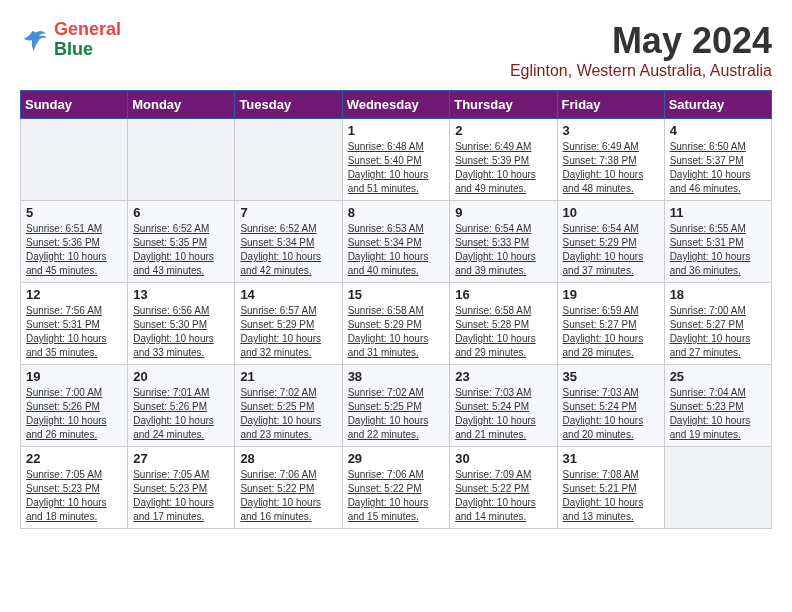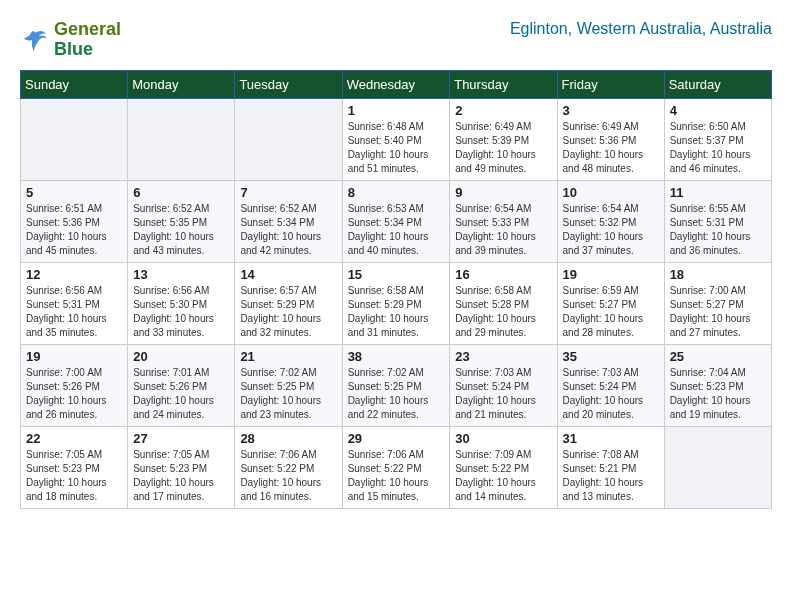--- a/index.html
+++ b/index.html
@@ -21,50 +21,50 @@
       align-items: center;
       gap: 4px;
     }
     .logo-text {
       font-size: 18px;
       font-weight: bold;
       color: #1a3a6b;
       line-height: 1.1;
     }
     .logo-text span {
-      color: #4d7c0f;
+      color: #ef4444;
     }
     .logo-bird {
       width: 30px;
       height: 30px;
     }
     .title-area {
       text-align: right;
     }
     .month-title {
       font-size: 36px;
       font-weight: bold;
       color: #333;
     }
     .subtitle {
       font-size: 16px;
-      color: #0369a1;
+      color: #7f1d1d;
     }
     table {
       width: 100%;
       border-collapse: collapse;
       font-size: 11px;
     }
     thead tr th {
-      background-color: #14532d;
+      background-color: #701a75;
       color: #fff;
       padding: 6px 4px;
       text-align: left;
       font-size: 13px;
-      font-weight: normal;
+      font-weight: bold;
       border: 1px solid #2a5caa;
     }
     tbody tr td {
       border: 1px solid #ccc;
       vertical-align: top;
       padding: 4px 5px;
       height: 80px;
       width: 108px;
       background: #fff;
     }
@@ -75,39 +75,41 @@
       font-size: 13px;
       font-weight: bold;
       color: #222;
       display: block;
       margin-bottom: 2px;
     }
     .day-info {
       font-size: 10px;
       color: #333;
       line-height: 1.4;
+      text-decoration: underline;
     }
     .empty-cell {
       background: #f0f2f5 !important;
     }
   </style>
 </head>
 <body>
 
 <div class="header">
   <div class="logo">
     <svg class="logo-bird" viewBox="0 0 40 40">
       <path d="M20 10 Q30 5 35 12 Q28 10 25 15 Q32 12 36 18 Q28 15 24 22 Q20 28 18 35 Q15 28 16 20 Q10 22 5 18 Q12 16 15 10 Q18 6 20 10Z" fill="#4a90d9"></path>
     </svg>
     <div class="logo-text">
       <div><span>General</span></div>
       <div><span style="color:#15803d">Blue</span></div>
     </div>
   </div>
   <div class="title-area">
+    <div class="month-title">May 2024</div>
     <div class="subtitle">Eglinton, Western Australia, Australia</div>
   </div>
 </div>
 
 <table>
   <thead>
     <tr>
     <th>Sunday</th>
         <th>Monday</th>
         <th>Tuesday</th>
@@ -132,21 +134,21 @@
         <td>
           <span class="day-num">2</span>
           <div class="day-info">Sunrise: 6:49 AM
 Sunset: 5:39 PM
 Daylight: 10 hours
 and 49 minutes.</div>
         </td>
         <td>
           <span class="day-num">3</span>
           <div class="day-info">Sunrise: 6:49 AM
-Sunset: 5:36 PM
+Sunset: 7:38 PM
 Daylight: 10 hours
 and 48 minutes.</div>
         </td>
         <td>
           <span class="day-num">4</span>
           <div class="day-info">Sunrise: 6:50 AM
 Sunset: 5:37 PM
 Daylight: 10 hours
 and 46 minutes.</div>
         </td>
@@ -183,36 +185,36 @@
         <td>
           <span class="day-num">9</span>
           <div class="day-info">Sunrise: 6:54 AM
 Sunset: 5:33 PM
 Daylight: 10 hours
 and 39 minutes.</div>
         </td>
         <td>
           <span class="day-num">10</span>
           <div class="day-info">Sunrise: 6:54 AM
-Sunset: 5:32 PM
+Sunset: 5:29 PM
 Daylight: 10 hours
 and 37 minutes.</div>
         </td>
         <td>
           <span class="day-num">11</span>
           <div class="day-info">Sunrise: 6:55 AM
 Sunset: 5:31 PM
 Daylight: 10 hours
 and 36 minutes.</div>
         </td>
       </tr>
       <tr>
         <td>
           <span class="day-num">12</span>
-          <div class="day-info">Sunrise: 6:56 AM
+          <div class="day-info">Sunrise: 7:56 AM
 Sunset: 5:31 PM
 Daylight: 10 hours
 and 35 minutes.</div>
         </td>
         <td>
           <span class="day-num">13</span>
           <div class="day-info">Sunrise: 6:56 AM
 Sunset: 5:30 PM
 Daylight: 10 hours
 and 33 minutes.</div>

